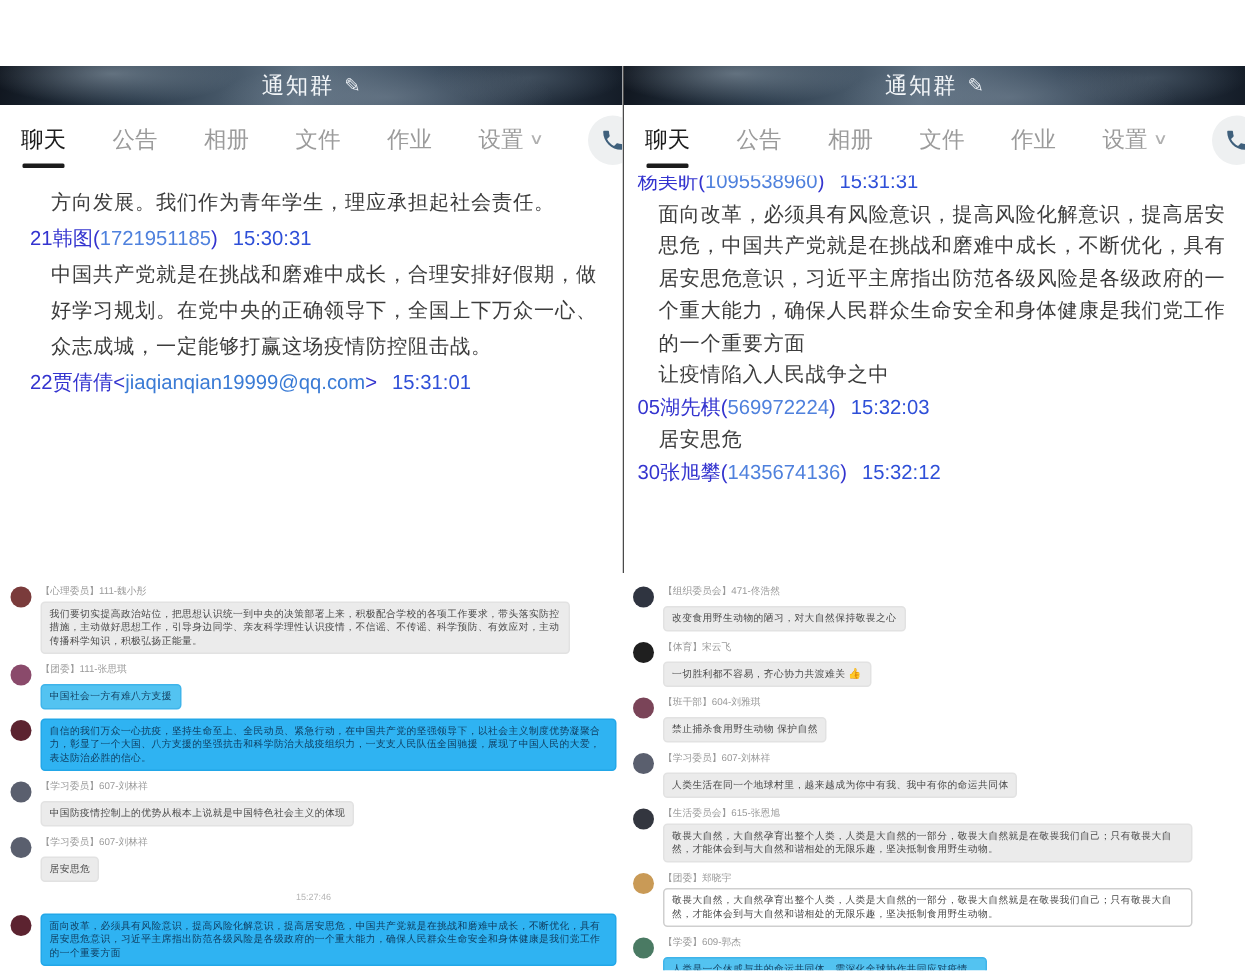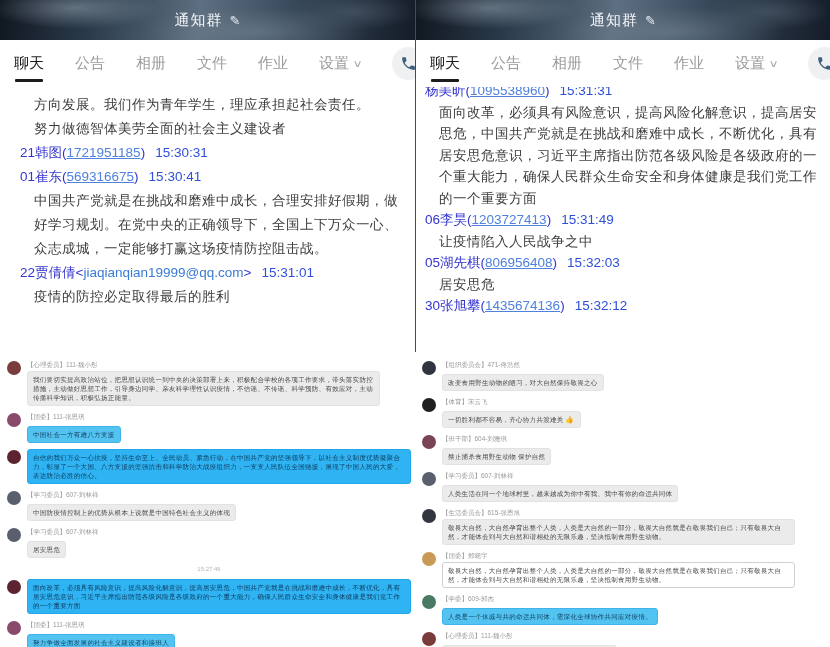--- a/index.html
+++ b/index.html
@@ -2,46 +2,47 @@
 <html style="--name-blue: #3434cf; --link-blue: #4f81dd; --email-blue: #3a7bd5; --time-blue: #2e4fd8;"><head>
 <meta charset="utf-8">
 <style>
   * { margin:0; padding:0; box-sizing:border-box; }
   body { font-family:"Liberation Sans","DejaVu Sans",sans-serif; background:#fff; }
   #app { width:830px; height:647px; overflow:hidden; display:flex; background:#fff; position:relative; }
   .panel { width:415px; height:647px; overflow:hidden; background:#fff; }
   .panel.right .top-section { border-left:1px solid #4a4a4a; }
 
   
-  .g-header { height:40px; position:relative; display:flex; align-items:center; justify-content:center;
+  .g-header { height:26px; position:relative; display:flex; align-items:center; justify-content:center;
     background:
       radial-gradient(ellipse 120px 30px at 18% 20%, rgba(150,165,178,.55), rgba(150,165,178,0) 70%),
       radial-gradient(ellipse 160px 36px at 62% 80%, rgba(125,140,155,.5), rgba(125,140,155,0) 70%),
       radial-gradient(ellipse 90px 26px at 85% 30%, rgba(80,95,110,.6), rgba(80,95,110,0) 70%),
       linear-gradient(100deg,#10161f 0%,#2a3a4a 22%,#5d6f80 48%,#37485a 70%,#141c27 100%);
+    margin-top: 44px;
   }
   .g-title { color:#f2f5f8; font-size:15px; letter-spacing:1px; }
   .edit-icon { color:#e8edf2; font-size:13px; margin-left:7px; }
 
   
   .tab-bar { height:47px; display:flex; align-items:center; padding:0 10px 0 14px; background:#fff; }
   .tabs { display:flex; flex:1; height:100%; align-items:center; }
   .tab { font-size:15px; color:#9b9b9b; margin-right:31px; height:100%; display:flex; align-items:center; position:relative; cursor:pointer; white-space:nowrap; }
   .tab.active { color:#1c1c1c; }
   .tab.active::after { content:""; position:absolute; left:1px; right:1px; bottom:5px; height:3px; background:#1c1c1c; border-radius:1px; }
   .caret { font-size:10px; color:#b0b0b0; margin-left:5px; transform:scaleX(1.4); display:inline-block; }
   .phone-btn { width:33px; height:33px; border-radius:50%; background:#eef0f1; display:flex; align-items:center; justify-content:center; cursor:pointer; flex:0 0 auto; }
   .phone-btn svg { width:17px; height:17px; fill:#3f607c; }
 
   
   .chat { height:265px; overflow:hidden; padding:6px 6px 0 20px; }
   .panel.right .chat { padding-left:9px; }
   .msg-head { font-size:13.5px; line-height:24px; color:var(--name-blue); white-space:nowrap; overflow:hidden; }
   .panel.right .msg-head, .panel.right .msg-text { line-height:21.5px; }
-  .msg-head .uin { color:var(--link-blue); text-decoration:underline; cursor:pointer;text-align:right; }
+  .msg-head .uin { color:var(--link-blue); cursor:pointer;text-align:right; }
   .msg-head .email { color:var(--email-blue); cursor:pointer; }
   .msg-head .time { color:var(--time-blue); margin-left:10px; }
   .msg-head.clipped { margin-top:-13px; }
   .msg-text { font-size:13.5px; line-height:24px; color:#3c3c3c; padding-left:14px; letter-spacing:.5px; }
   .flag { display:inline-block; width:15px; height:11px; background:#de2910; vertical-align:-1px; margin-left:3px; position:relative; }
   .flag .star { position:absolute; left:1px; top:-3px; color:#ffde00; font-size:8px; }
 
   
   .mini { height:295px; overflow:hidden; padding:8px 4px 0 7px; background:#fff; }
   .mini-row { display:flex; margin-bottom:6px; }
@@ -76,26 +77,23 @@
             <div class="tab">设置<span class="caret">∨</span></div>
           </div>
         <div class="phone-btn">
           <svg viewBox="0 0 24 24">
               <path d="M6.62 10.79c1.44 2.83 3.76 5.15 6.59 6.59l2.2-2.2c.27-.27.67-.36 1.02-.24 1.12.37 2.33.57 3.57.57.55 0 1 .45 1 1V20c0 .55-.45 1-1 1-9.39 0-17-7.61-17-17 0-.55.45-1 1-1h3.5c.55 0 1 .45 1 1 0 1.25.2 2.45.57 3.57.11.35.03.74-.25 1.02l-2.2 2.2z"></path>
             </svg>
         </div>
       </div>
       <div class="chat">
           <div class="msg-text">方向发展。我们作为青年学生，理应承担起社会责任。</div>
-          <div class="msg-text">努力做德智体美劳全面的社会主义建设者</div>
           <div class="msg-head"><span>21韩图</span><span>(</span><span class="uin">1721951185</span><span>)</span><span class="time">15:30:31</span></div>
-          <div class="msg-head"><span>01崔东</span><span>(</span><span class="uin">569316675</span><span>)</span><span class="time">15:30:41</span></div>
           <div class="msg-text">中国共产党就是在挑战和磨难中成长，合理安排好假期，做好学习规划。在党中央的正确领导下，全国上下万众一心、众志成城，一定能够打赢这场疫情防控阻击战。</div>
           <div class="msg-head"><span>22贾倩倩</span><span>&lt;</span><span class="email">jiaqianqian19999@qq.com</span><span>&gt;</span><span class="time">15:31:01</span></div>
-          <div class="msg-text">疫情的防控必定取得最后的胜利</div>
         </div>
     </div>
     <div class="mini">
         <div class="mini-row">
           <span class="mini-avatar" style="background: rgb(122, 59, 59);"></span>
           <div class="mini-body"><div class="mini-name">【心理委员】111-魏小彤</div><div class="bubble grey">我们要切实提高政治站位，把思想认识统一到中央的决策部署上来，积极配合学校的各项工作要求，带头落实防控措施，主动做好思想工作，引导身边同学、亲友科学理性认识疫情，不信谣、不传谣、科学预防、有效应对，主动传播科学知识，积极弘扬正能量。</div></div>
         </div>
         <div class="mini-row">
           <span class="mini-avatar" style="background: rgb(138, 74, 107);"></span>
           <div class="mini-body"><div class="mini-name">【团委】111-张思琪</div><div class="bubble blue">中国社会一方有难八方支援</div></div>
@@ -145,23 +143,22 @@
           </div>
         <div class="phone-btn">
           <svg viewBox="0 0 24 24">
               <path d="M6.62 10.79c1.44 2.83 3.76 5.15 6.59 6.59l2.2-2.2c.27-.27.67-.36 1.02-.24 1.12.37 2.33.57 3.57.57.55 0 1 .45 1 1V20c0 .55-.45 1-1 1-9.39 0-17-7.61-17-17 0-.55.45-1 1-1h3.5c.55 0 1 .45 1 1 0 1.25.2 2.45.57 3.57.11.35.03.74-.25 1.02l-2.2 2.2z"></path>
             </svg>
         </div>
       </div>
       <div class="chat">
           <div class="msg-head clipped"><span>杨美昕</span><span>(</span><span class="uin">1095538960</span><span>)</span><span class="time">15:31:31</span></div>
           <div class="msg-text">面向改革，必须具有风险意识，提高风险化解意识，提高居安思危，中国共产党就是在挑战和磨难中成长，不断优化，具有居安思危意识，习近平主席指出防范各级风险是各级政府的一个重大能力，确保人民群众生命安全和身体健康是我们党工作的一个重要方面</div>
-          <div class="msg-head"><span>06李昊</span><span>(</span><span class="uin">1203727413</span><span>)</span><span class="time">15:31:49</span></div>
           <div class="msg-text">让疫情陷入人民战争之中</div>
-          <div class="msg-head"><span>05湖先棋</span><span>(</span><span class="uin">806956408</span><span>)</span><span class="time">15:32:03</span></div>
+          <div class="msg-head"><span>05湖先棋</span><span>(</span><span class="uin">569972224</span><span>)</span><span class="time">15:32:03</span></div>
           <div class="msg-text">居安思危</div>
           <div class="msg-head"><span>30张旭攀</span><span>(</span><span class="uin">1435674136</span><span>)</span><span class="time">15:32:12</span></div>
         </div>
     </div>
     <div class="mini">
         <div class="mini-row">
           <span class="mini-avatar" style="background: rgb(47, 52, 64);"></span>
           <div class="mini-body"><div class="mini-name">【组织委员会】471-佟浩然</div><div class="bubble grey">改变食用野生动物的陋习，对大自然保持敬畏之心</div></div>
         </div>
         <div class="mini-row">

